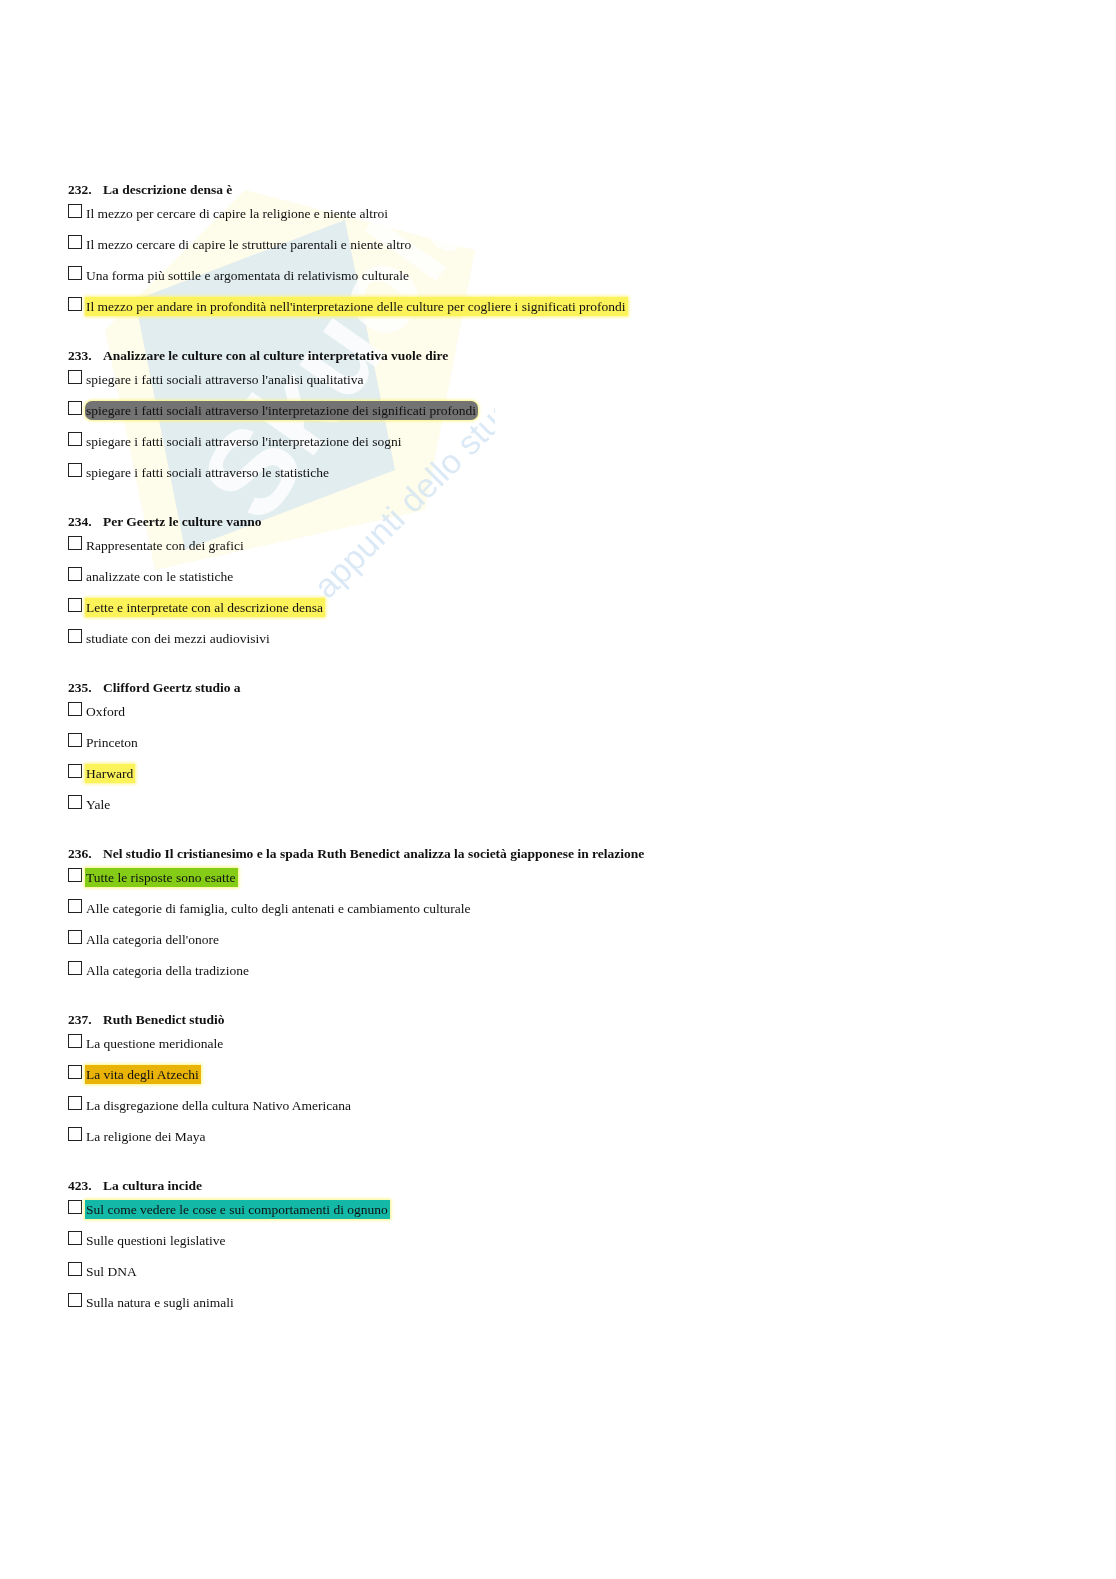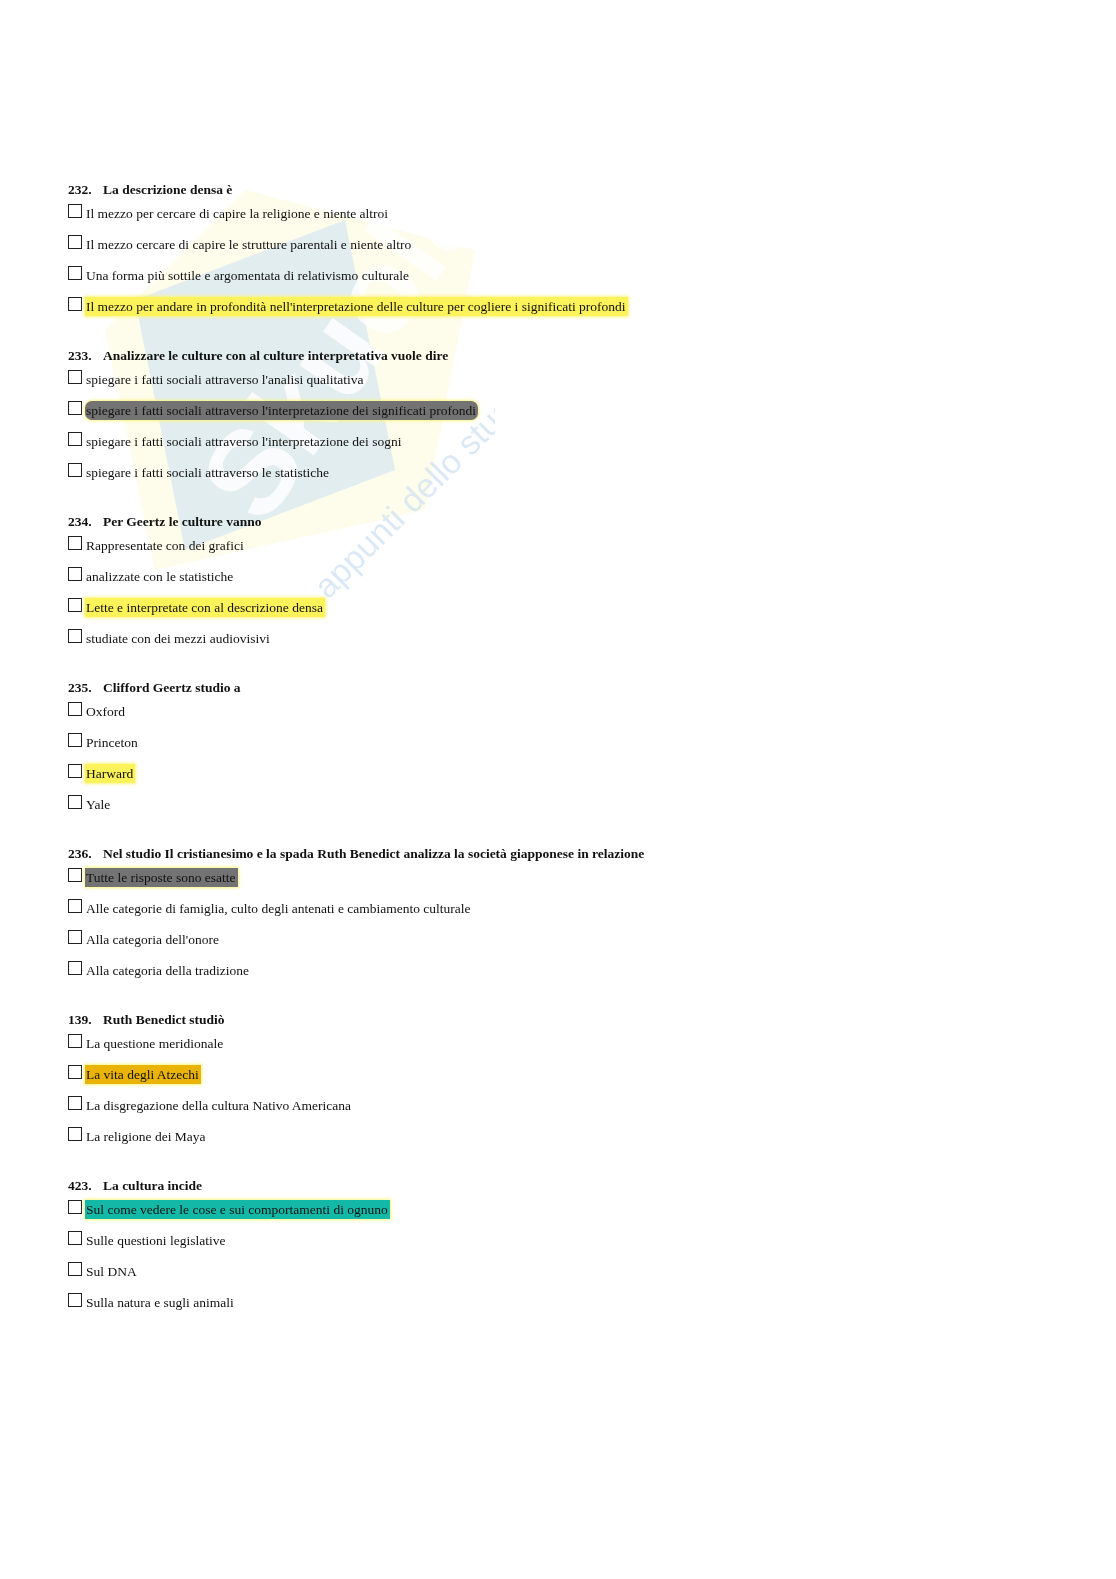--- a/index.html
+++ b/index.html
@@ -156,37 +156,37 @@
       </div>
       <div class="option">
         <span class="checkbox"></span>
         <span class="opt-text">Yale</span>
       </div>
     </div>
     <div class="question">
       <div class="q-title"><span class="q-num">236.</span><span>Nel studio Il cristianesimo e la spada Ruth Benedict analizza la società giapponese in relazione</span></div>
       <div class="option">
         <span class="checkbox"></span>
-        <span class="opt-text hl" style="background: #737373;">Tutte le risposte sono esatte</span>
+        <span class="opt-text hl" style="background: #84cc16;">Tutte le risposte sono esatte</span>
       </div>
       <div class="option">
         <span class="checkbox"></span>
         <span class="opt-text">Alle categorie di famiglia, culto degli antenati e cambiamento culturale</span>
       </div>
       <div class="option">
         <span class="checkbox"></span>
         <span class="opt-text">Alla categoria dell'onore</span>
       </div>
       <div class="option">
         <span class="checkbox"></span>
         <span class="opt-text">Alla categoria della tradizione</span>
       </div>
     </div>
     <div class="question">
-      <div class="q-title"><span class="q-num">139.</span><span>Ruth Benedict studiò</span></div>
+      <div class="q-title"><span class="q-num">237.</span><span>Ruth Benedict studiò</span></div>
       <div class="option">
         <span class="checkbox"></span>
         <span class="opt-text">La questione meridionale</span>
       </div>
       <div class="option">
         <span class="checkbox"></span>
         <span class="opt-text hl" style="background: #eab308;">La vita degli Atzechi</span>
       </div>
       <div class="option">
         <span class="checkbox"></span>

